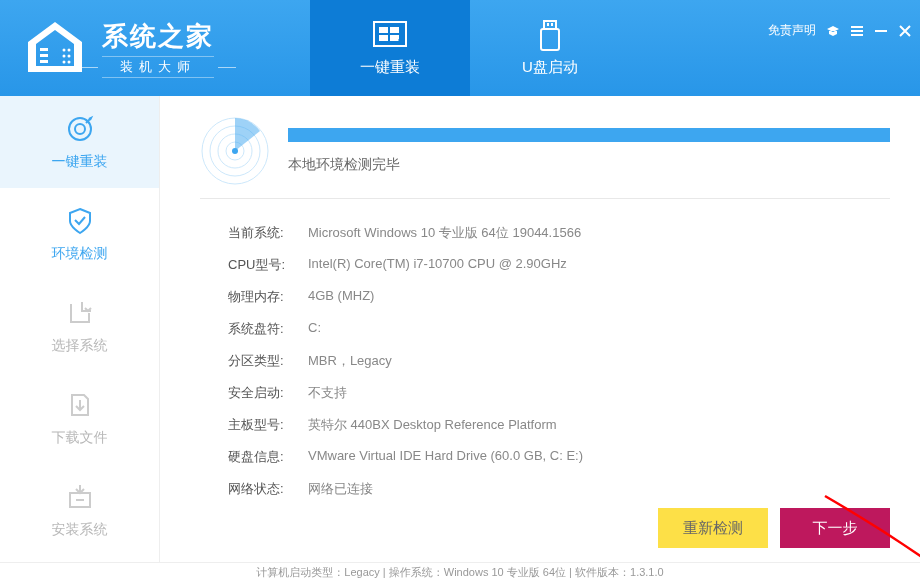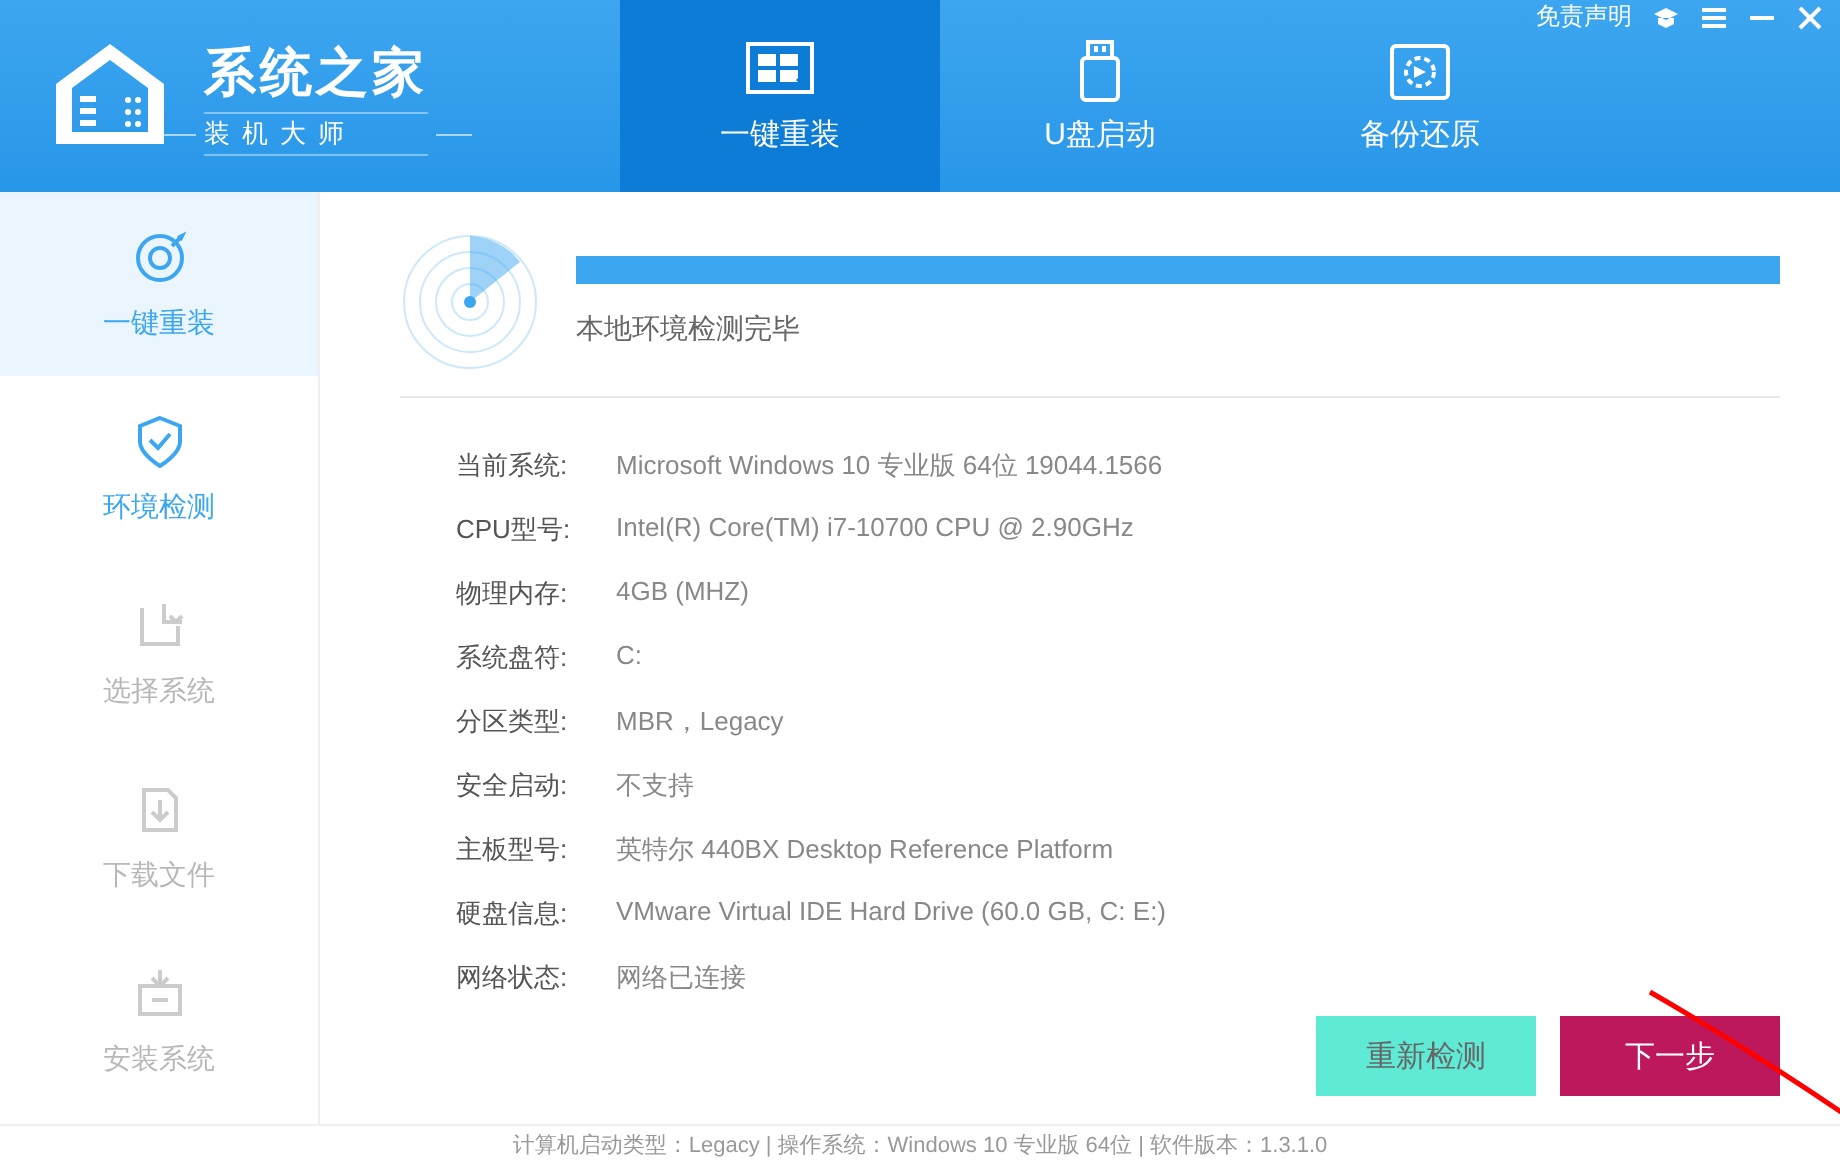--- a/index.html
+++ b/index.html
@@ -3,32 +3,32 @@
   <meta charset="utf-8">
   <style>
     * { margin: 0; padding: 0; box-sizing: border-box; font-family: "Microsoft YaHei", sans-serif; }
     body { width: 920px; height: 580px; background: #fff; overflow: hidden; position: relative; }
     
     .header { height: 96px; background: linear-gradient(to bottom, #3da6f0, #2896e8); display: flex; align-items: center; position: relative; }
     .logo-area { display: flex; align-items: center; padding-left: 20px; width: 300px; }
     .logo-icon { width: 70px; height: 56px; margin-right: 12px; }
     .logo-text { color: #fff; }
     .logo-title { font-size: 26px; font-weight: bold; letter-spacing: 2px; }
-    .logo-sub { font-size: 13px; letter-spacing: 6px; border-top: 1px solid rgba(255,255,255,0.4); border-bottom: 1px solid rgba(255,255,255,0.4); padding: 1px 0; margin-top: 2px; text-align: left; position: relative; }
+    .logo-sub { font-size: 13px; letter-spacing: 6px; border-top: 1px solid rgba(255,255,255,0.4); border-bottom: 1px solid rgba(255,255,255,0.4); padding: 1px 0; margin-top: 2px; text-align: center; position: relative; }
     .logo-sub::before, .logo-sub::after { content: ''; position: absolute; width: 18px; height: 1px; background: rgba(255,255,255,0.6); top: 50%; }
     .logo-sub::before { left: -22px; }
     .logo-sub::after { right: -22px; }
     
     .top-tabs { display: flex; height: 100%; margin-left: 10px; }
     .top-tab { width: 160px; display: flex; flex-direction: column; align-items: center; justify-content: center; color: #fff; cursor: pointer; gap: 6px; }
     .top-tab.active { background: #0d7cd6; }
     .top-tab-icon { width: 40px; height: 32px; display: flex; align-items: center; justify-content: center; }
     .top-tab-label { font-size: 15px; }
     
-    .window-controls { position: absolute; top: 0; right: 8px; display: flex; align-items: center; gap: 10px; color: #fff; font-size: 12px; }
+    .window-controls { position: absolute; top: 22px; right: 8px; display: flex; align-items: center; gap: 10px; color: #fff; font-size: 12px; }
     .wc-link { cursor: pointer; }
     .wc-icon { width: 14px; height: 14px; cursor: pointer; display: inline-flex; align-items: center; justify-content: center; }
     
     .body-area { display: flex; height: 466px; }
     .sidebar { width: 160px; background: #fff; border-right: 1px solid #eee; }
     .side-item { height: 92px; display: flex; flex-direction: column; align-items: center; justify-content: center; gap: 8px; cursor: pointer; color: #b8b8b8; font-size: 14px; }
     .side-item.blue { color: #3da6f0; }
     .side-item.bg { background: #eaf5fd; }
     .side-icon { width: 32px; height: 32px; display: flex; align-items: center; justify-content: center; }
     
@@ -40,21 +40,21 @@
     .progress-text { color: #666; font-size: 14px; }
     .divider { height: 1px; background: #e8e8e8; margin: 12px 0 18px 0; }
     
     .info-list { }
     .info-row { display: flex; padding: 7px 0; font-size: 13px; color: #666; }
     .info-label { width: 80px; color: #555; flex-shrink: 0; margin-left: 28px; }
     .info-value { color: #888; }
     
     .action-buttons { position: absolute; bottom: 14px; right: 30px; display: flex; gap: 12px; }
     .btn { width: 110px; height: 40px; border: none; font-size: 15px; cursor: pointer; display: flex; align-items: center; justify-content: center; }
-    .btn-gray { background: #5eead4; color: #666; }
+    .btn-gray { background: #fde047; color: #666; }
     .btn-blue { background: #be185d; color: #fff; }
     
     .arrow { position: absolute; top: 395px; left: 660px; pointer-events: none; }
     
     .footer { height: 18px; background: #fff; border-top: 1px solid #eee; display: flex; align-items: flex-end; justify-content: center; font-size: 11px; color: #999; }
   </style>
 </head>
 <body>
 
 <div class="header">
@@ -94,30 +94,20 @@
       <div class="top-tab-icon">
         <svg width="40" height="32" viewBox="0 0 40 32">
             <rect x="14" y="1" width="12" height="8" fill="none" stroke="#fff" stroke-width="2"></rect>
             <rect x="17" y="3" width="2" height="3" fill="#fff"></rect>
             <rect x="21" y="3" width="2" height="3" fill="#fff"></rect>
             <rect x="11" y="9" width="18" height="21" fill="none" stroke="#fff" stroke-width="2" rx="2"></rect>
           </svg>
       </div>
       <span class="top-tab-label">U盘启动</span>
     </div>
-    <div class="top-tab">
-      <div class="top-tab-icon">
-        <svg width="40" height="32" viewBox="0 0 40 32">
-            <rect x="6" y="3" width="28" height="26" fill="none" stroke="#fff" stroke-width="2" rx="2"></rect>
-            <circle cx="20" cy="16" r="7" fill="none" stroke="#fff" stroke-width="2" stroke-dasharray="3 2"></circle>
-            <path d="M17 13 L23 16 L17 19 Z" fill="#fff"></path>
-          </svg>
-      </div>
-      <span class="top-tab-label">备份还原</span>
-    </div>
   </div>
   <div class="window-controls">
     <span class="wc-link">免责声明</span>
     <span class="wc-icon">
         <svg width="14" height="14" viewBox="0 0 14 14">
           <path fill="#fff" d="M7 2 L13 5 L7 8 L1 5 Z M3 7 L3 10 L7 12 L11 10 L11 7"></path>
         </svg>
       </span>
     <span class="wc-icon">
         <svg width="14" height="14" viewBox="0 0 14 14">

